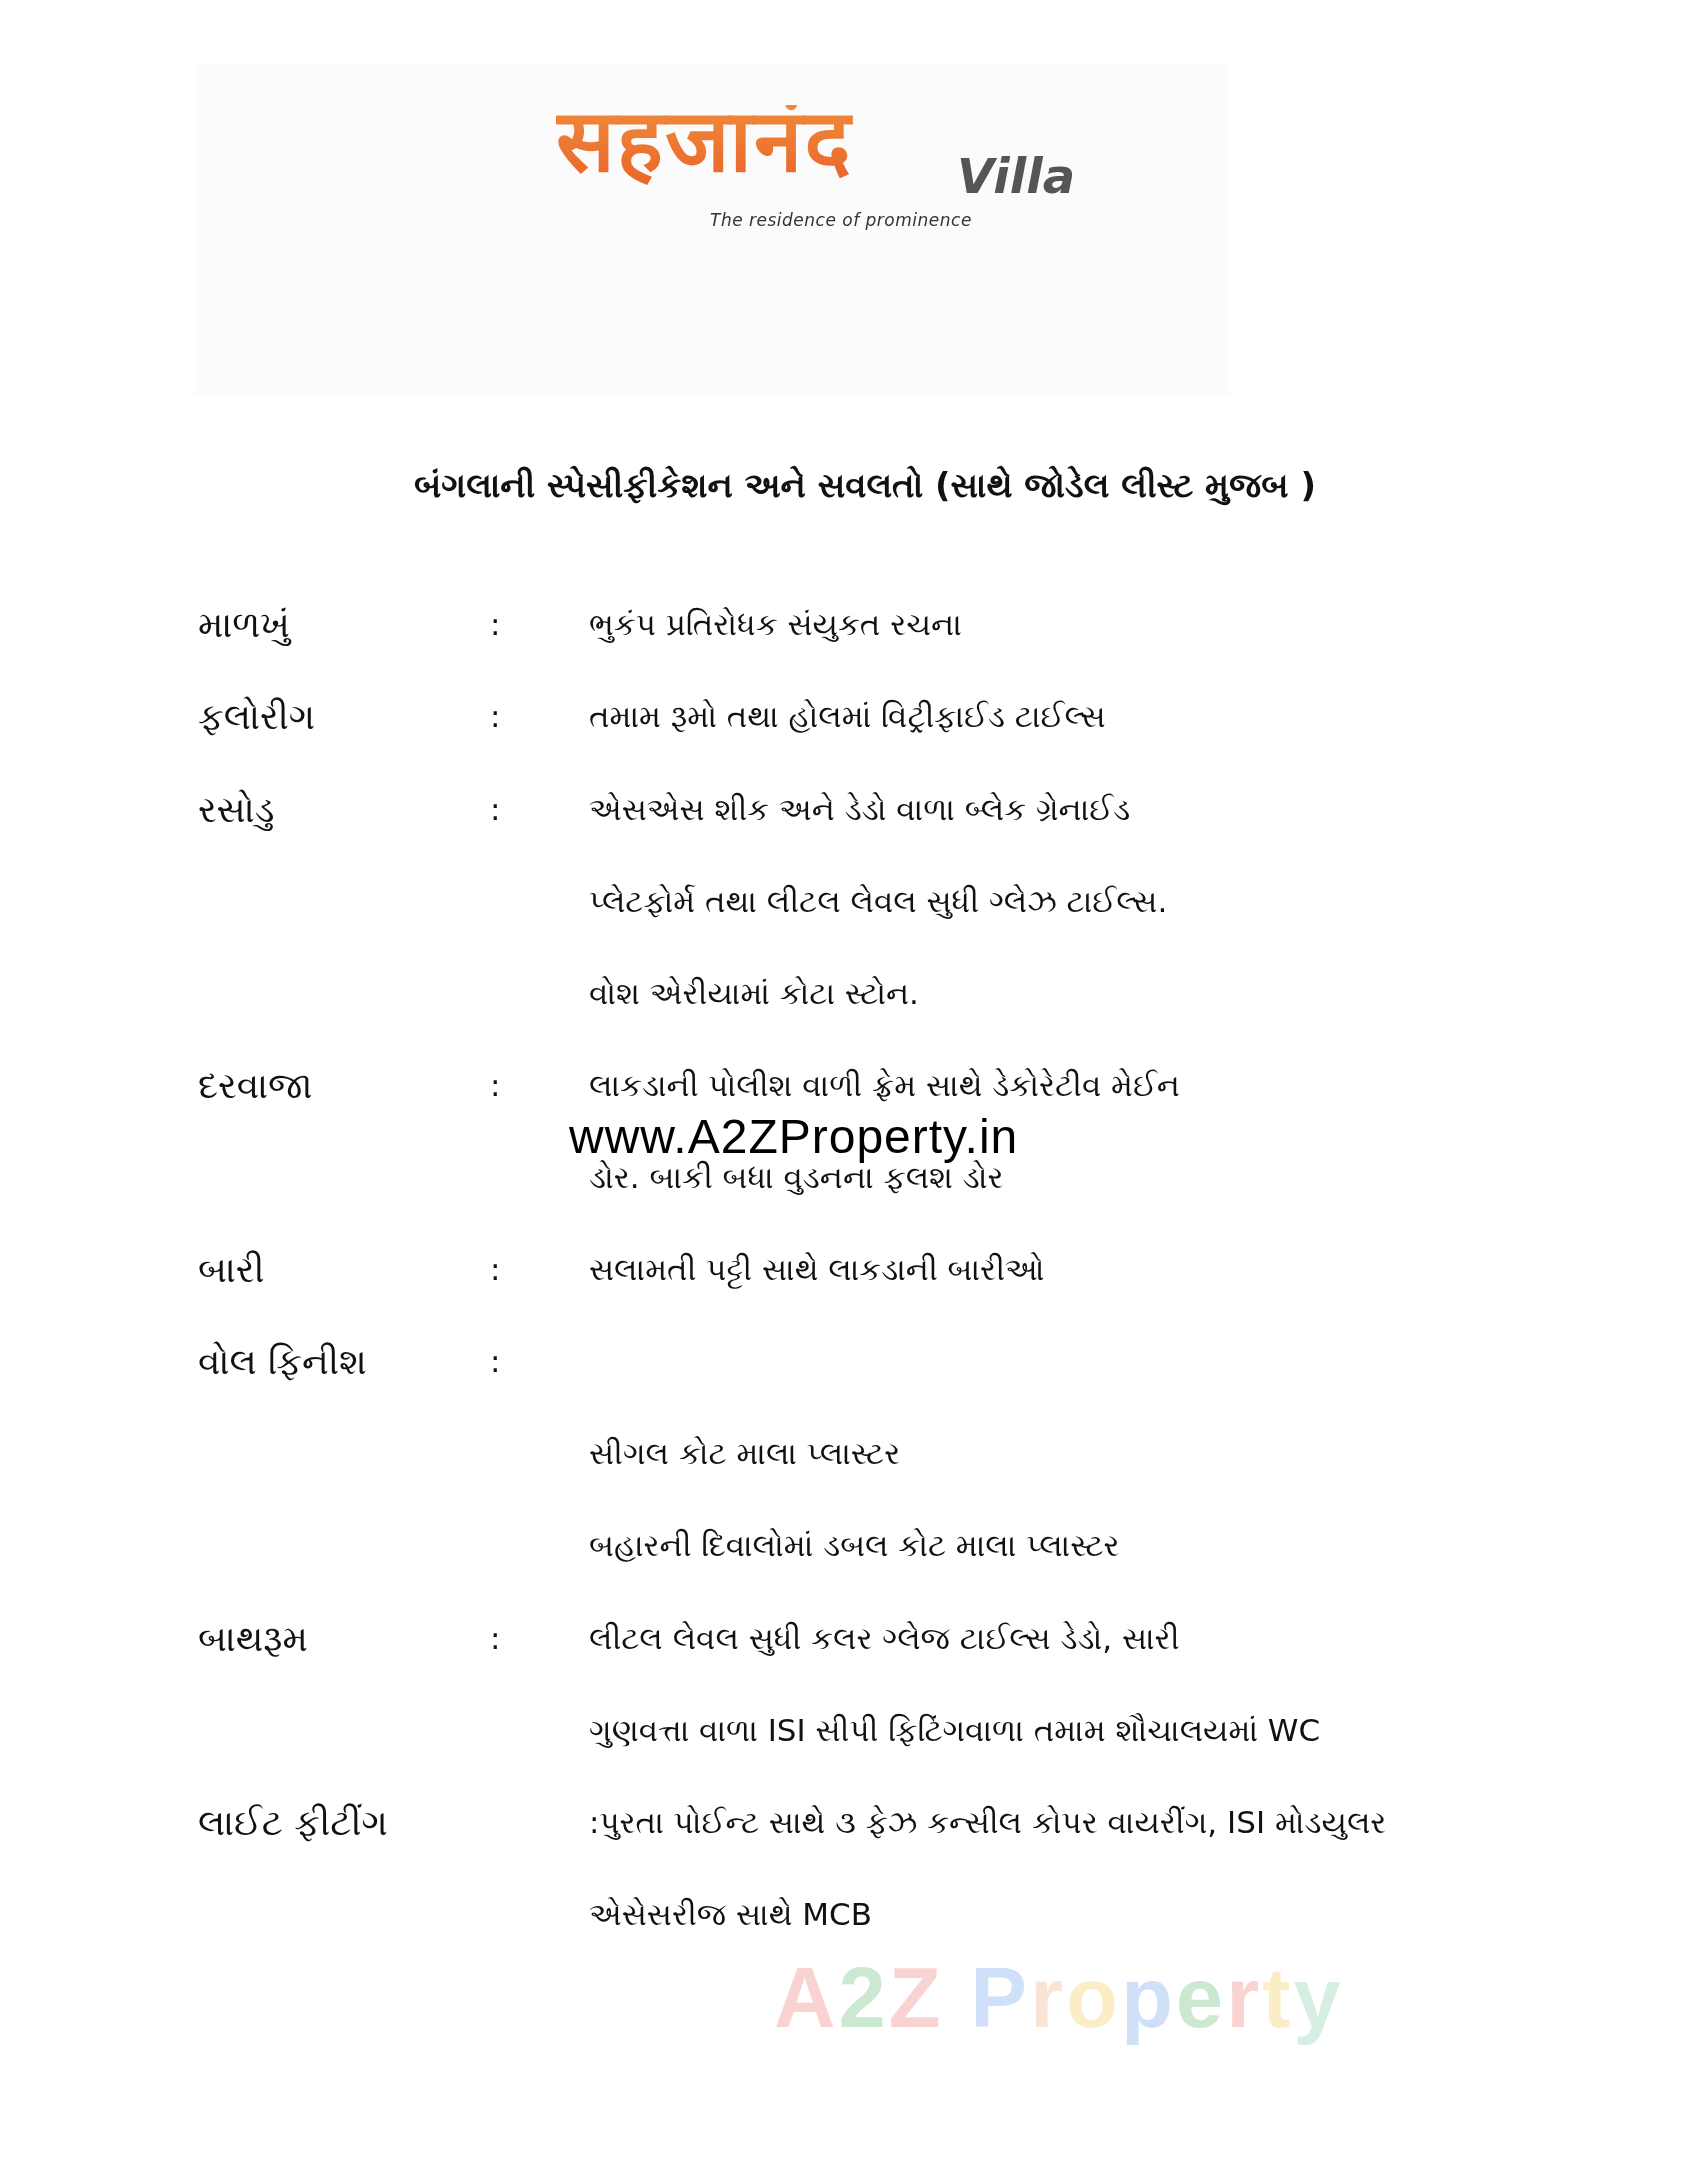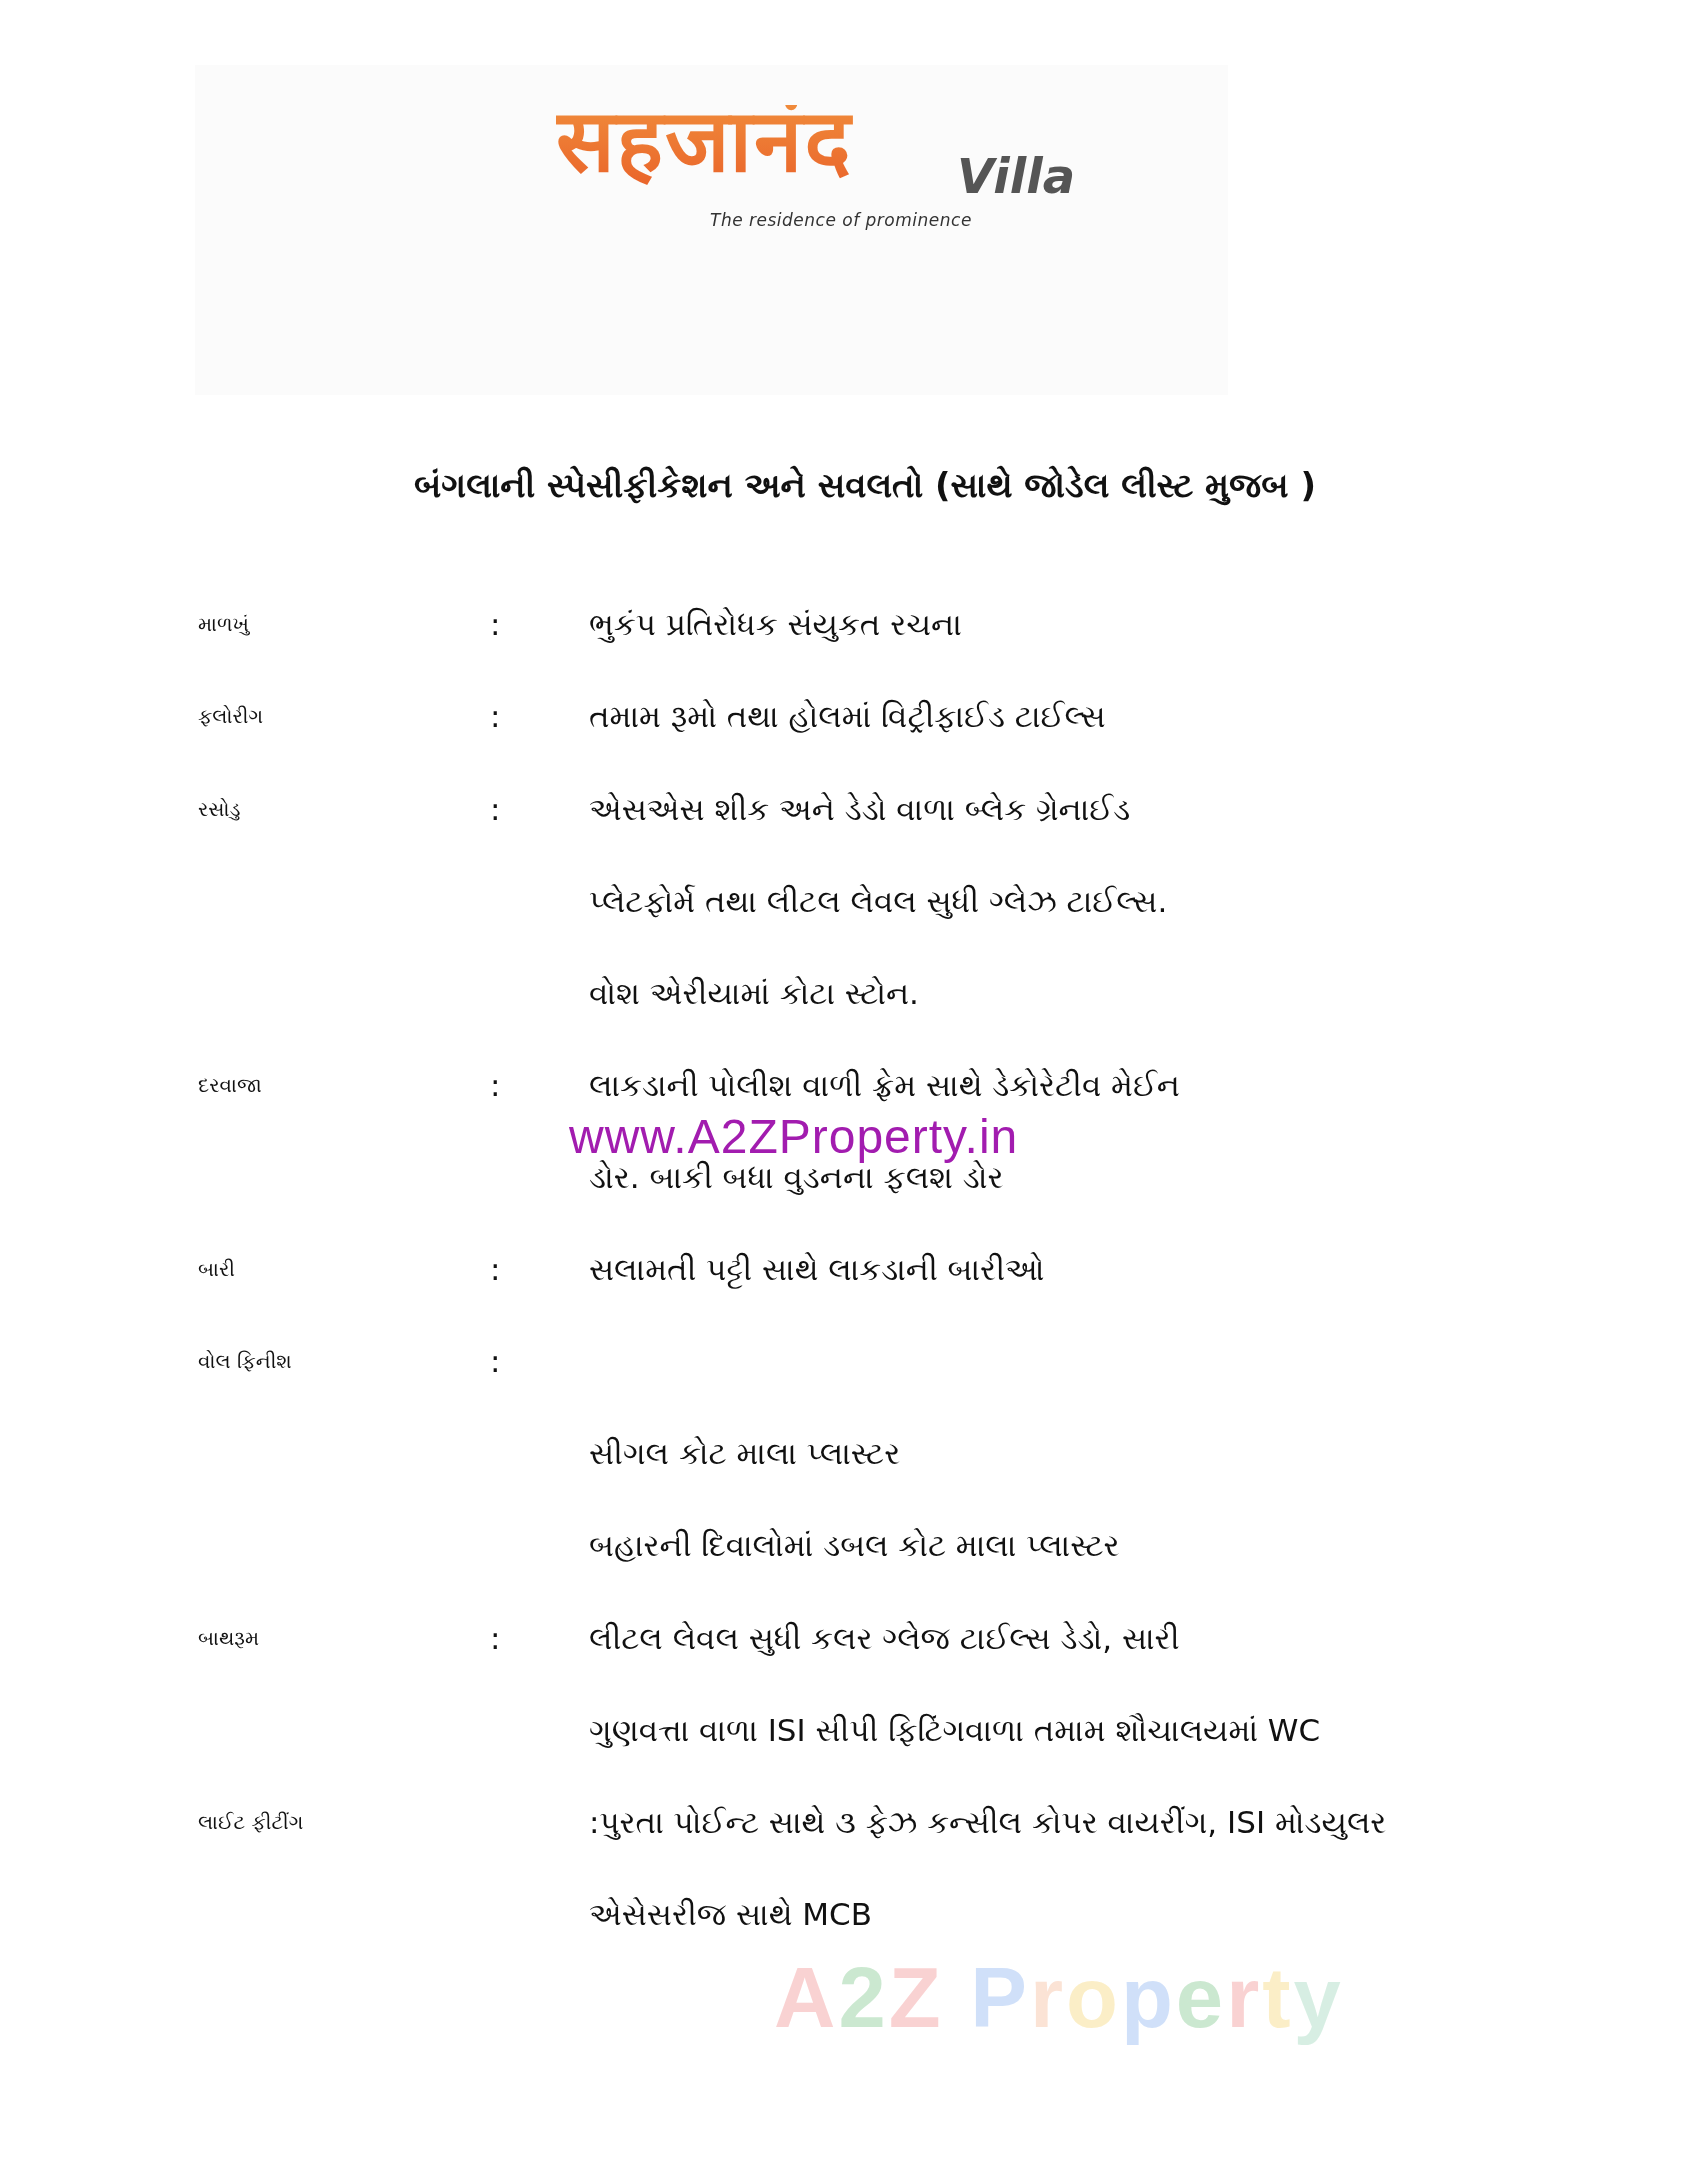--- a/index.html
+++ b/index.html
@@ -24,25 +24,25 @@
   }
   .logo-tag {
     position: absolute; left: 515px; top: 145px; font-family: "DejaVu Sans", sans-serif;
     font-style: italic; font-size: 17px; color: #333; letter-spacing: 0.5px;
   }
   .heading {
     position: absolute; left: 0; width: 1682px; top: 465px; text-align: center;
     font-weight: bold; font-size: 34px; color: #111; margin-left: 24px;
   }
   .spec-row { position: absolute; left: 0; width: 1682px; height: 59px; }
-  .spec-label { position: absolute; left: 198px; top: 0; font-size: 20px; line-height: 59px; white-space: nowrap; text-align: right; }
+  .spec-label { position: absolute; left: 198px; top: 0; font-size: 36px; line-height: 59px; white-space: nowrap; text-align: right; }
   .spec-colon { position: absolute; left: 490px; top: 0; font-size: 31px; line-height: 59px; }
   .spec-value { position: absolute; left: 589px; top: 0; font-size: 31px; line-height: 59px; white-space: nowrap; }
   .wm-url {
-    position: absolute; left: 569px; top: 1109px; font-size: 48px; color: #a21caf;
+    position: absolute; left: 569px; top: 1109px; font-size: 48px; color: #000000;
     font-family: "Liberation Sans", sans-serif; letter-spacing: 1px; z-index: 0;
   }
   .wm-brand {
     position: absolute; left: 774px; top: 1955px; font-family: "Liberation Sans", sans-serif;
     font-weight: bold; font-size: 85px; letter-spacing: 3px; line-height: 1;
   }
   .wm-brand span { opacity: 0.35; }
   .layer { position: relative; z-index: 1; }
 </style>
 </head>

